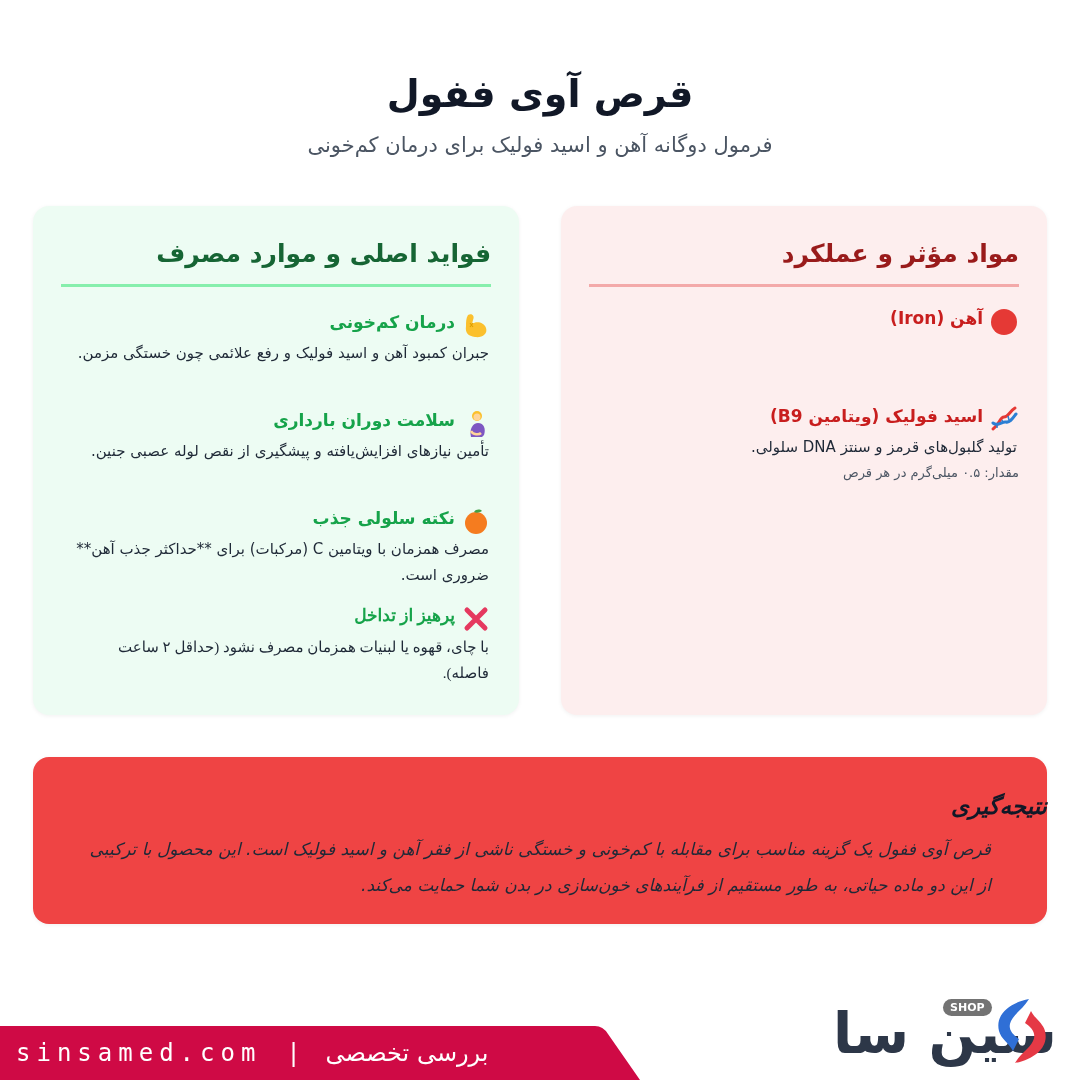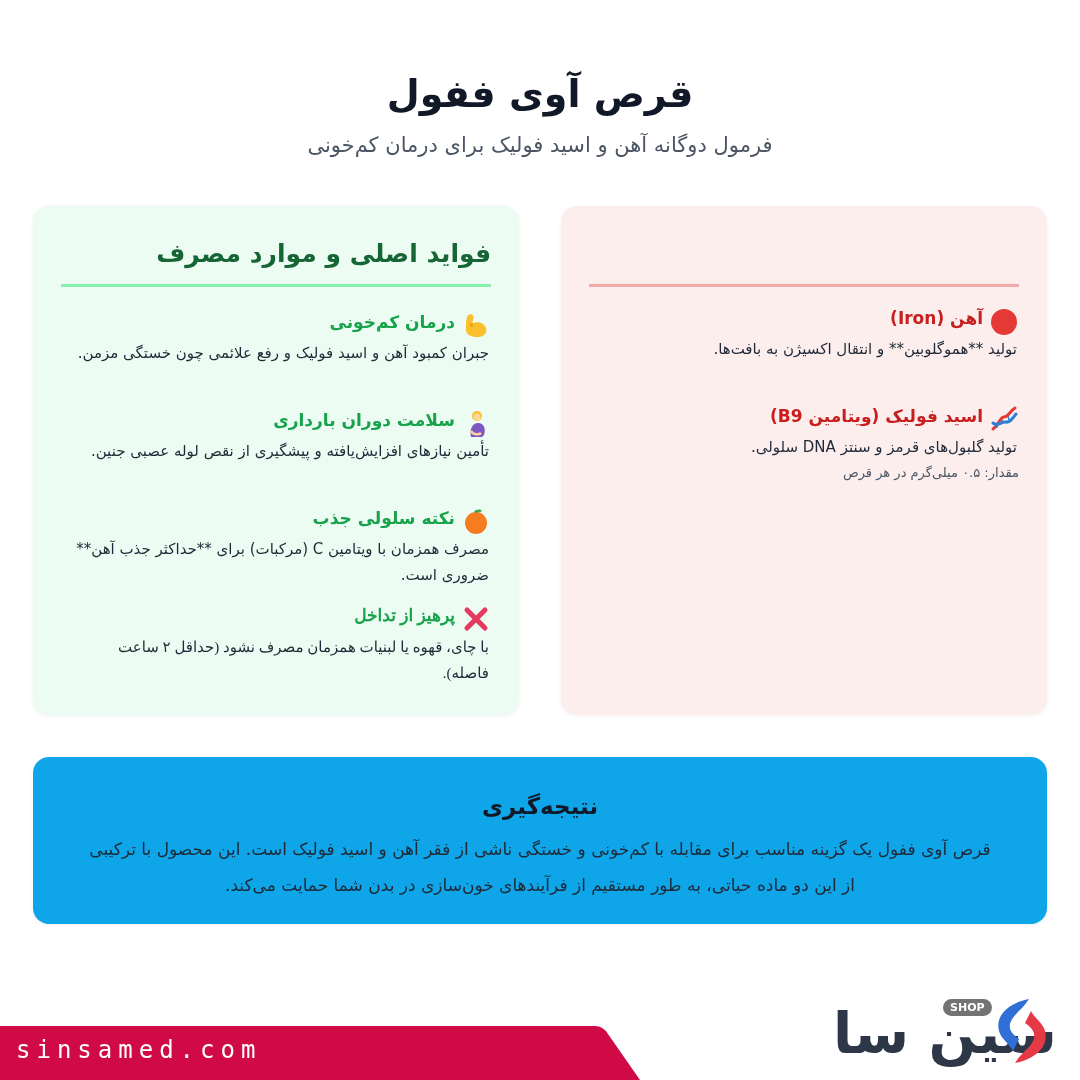--- a/index.html
+++ b/index.html
@@ -24,57 +24,57 @@
 
   .item { position: absolute; right: 28px; left: 40px; }
   .item-head { display: flex; align-items: flex-start; gap: 6px; }
   .item-icon { width: 30px; height: 30px; display: inline-flex; align-items: center; justify-content: center; flex-shrink: 0; }
   .item-title { font-size: 17px; font-weight: bold; line-height: 24px; }
   .card-red .item-title { color: #c81e1e; }
   .card-green .item-title { color: #16a34a; }
   .item-desc { font-size: 15px; line-height: 26px; color: #1f2937; margin-right: 2px; }
   .item-amount { font-size: 13px; color: #4b5563; line-height: 22px; margin-top: 2px; }
 
-  .conclusion { position: absolute; left: 33px; top: 757px; width: 1014px; height: 167px; background: #0ea5e9; border-radius: 16px; direction: rtl; text-align: center; box-shadow: 0 1px 4px rgba(0,0,0,0.06); }
+  .conclusion { position: absolute; left: 33px; top: 757px; width: 1014px; height: 167px; background: #ef4444; border-radius: 16px; direction: rtl; box-shadow: 0 1px 4px rgba(0,0,0,0.06); font-style: italic; }
   .conclusion-title { font-size: 23px; font-weight: bold; color: #111827; margin-top: 32px; line-height: 34px; }
   .conclusion-text { font-size: 17px; line-height: 36px; color: #1f2937; margin: 8px 56px 0 56px; }
 
   .footer-bar { position: absolute; left: 0; top: 1026px; width: 640px; height: 54px; }
   .footer-bar svg { position: absolute; left: 0; top: 0; }
-  .footer-text { position: absolute; left: 16px; top: 10px; height: 34px; display: flex; align-items: center; gap: 28px; color: #ffffff; flex-direction: column; }
+  .footer-text { position: absolute; left: 16px; top: 10px; height: 34px; display: flex; align-items: center; gap: 28px; color: #ffffff; }
   .footer-url { font-family: "DejaVu Sans Mono", monospace; font-size: 24px; letter-spacing: 6px; }
   .footer-sep { font-size: 24px; }
   .footer-label { font-size: 24px; direction: rtl; }
 
   .logo { position: absolute; left: 833px; top: 995px; width: 225px; height: 75px; }
   .logo-text { position: absolute; left: 0; top: 14px; font-size: 56px; font-weight: bold; color: #2d3748; direction: rtl; line-height: 50px; }
   .logo-shop { position: absolute; left: 110px; top: 4px; background: #737373; color: #fff; font-size: 11px; font-weight: bold; border-radius: 9px; padding: 2px 7px; text-align: right; }
   .logo-mark { position: absolute; left: 156px; top: 0; }
 </style>
 </head>
 <body>
 
 <div class="header">
   <h1 class="title">قرص آوی ففول</h1>
   <div class="subtitle">فرمول دوگانه آهن و اسید فولیک برای درمان کم‌خونی</div>
 </div>
 
 <section class="card card-red">
+  <h2 class="card-title">مواد مؤثر و عملکرد</h2>
   <div class="card-divider"></div>
 
   <div class="item" style="top:100px;">
     <div class="item-head">
       <span class="item-icon">
         <svg width="28" height="28" viewBox="0 0 28 28">
             <circle cx="14" cy="15" r="13" fill="#e53935"></circle>
           </svg>
       </span>
       <span class="item-title">آهن (Iron)</span>
     </div>
-    <div class="item-desc">تولید **هموگلوبین** و انتقال اکسیژن به بافت‌ها.</div>
   </div>
 
   <div class="item" style="top:198px;">
     <div class="item-head">
       <span class="item-icon">
         <svg width="28" height="28" viewBox="0 0 28 28">
           <path d="M3 24 C9 20, 10 12, 14 12 S 20 6, 25 3" stroke="#e53935" stroke-width="3" fill="none" stroke-linecap="round"></path>
           <path d="M3 18 C8 22, 12 16, 16 17 S 23 13, 26 9" stroke="#2b7fd4" stroke-width="3" fill="none" stroke-linecap="round"></path>
           <line x1="7" y1="20" x2="7" y2="23" stroke="#2b7fd4" stroke-width="1.5"></line>
           <line x1="12" y1="15" x2="13" y2="18" stroke="#2b7fd4" stroke-width="1.5"></line>

